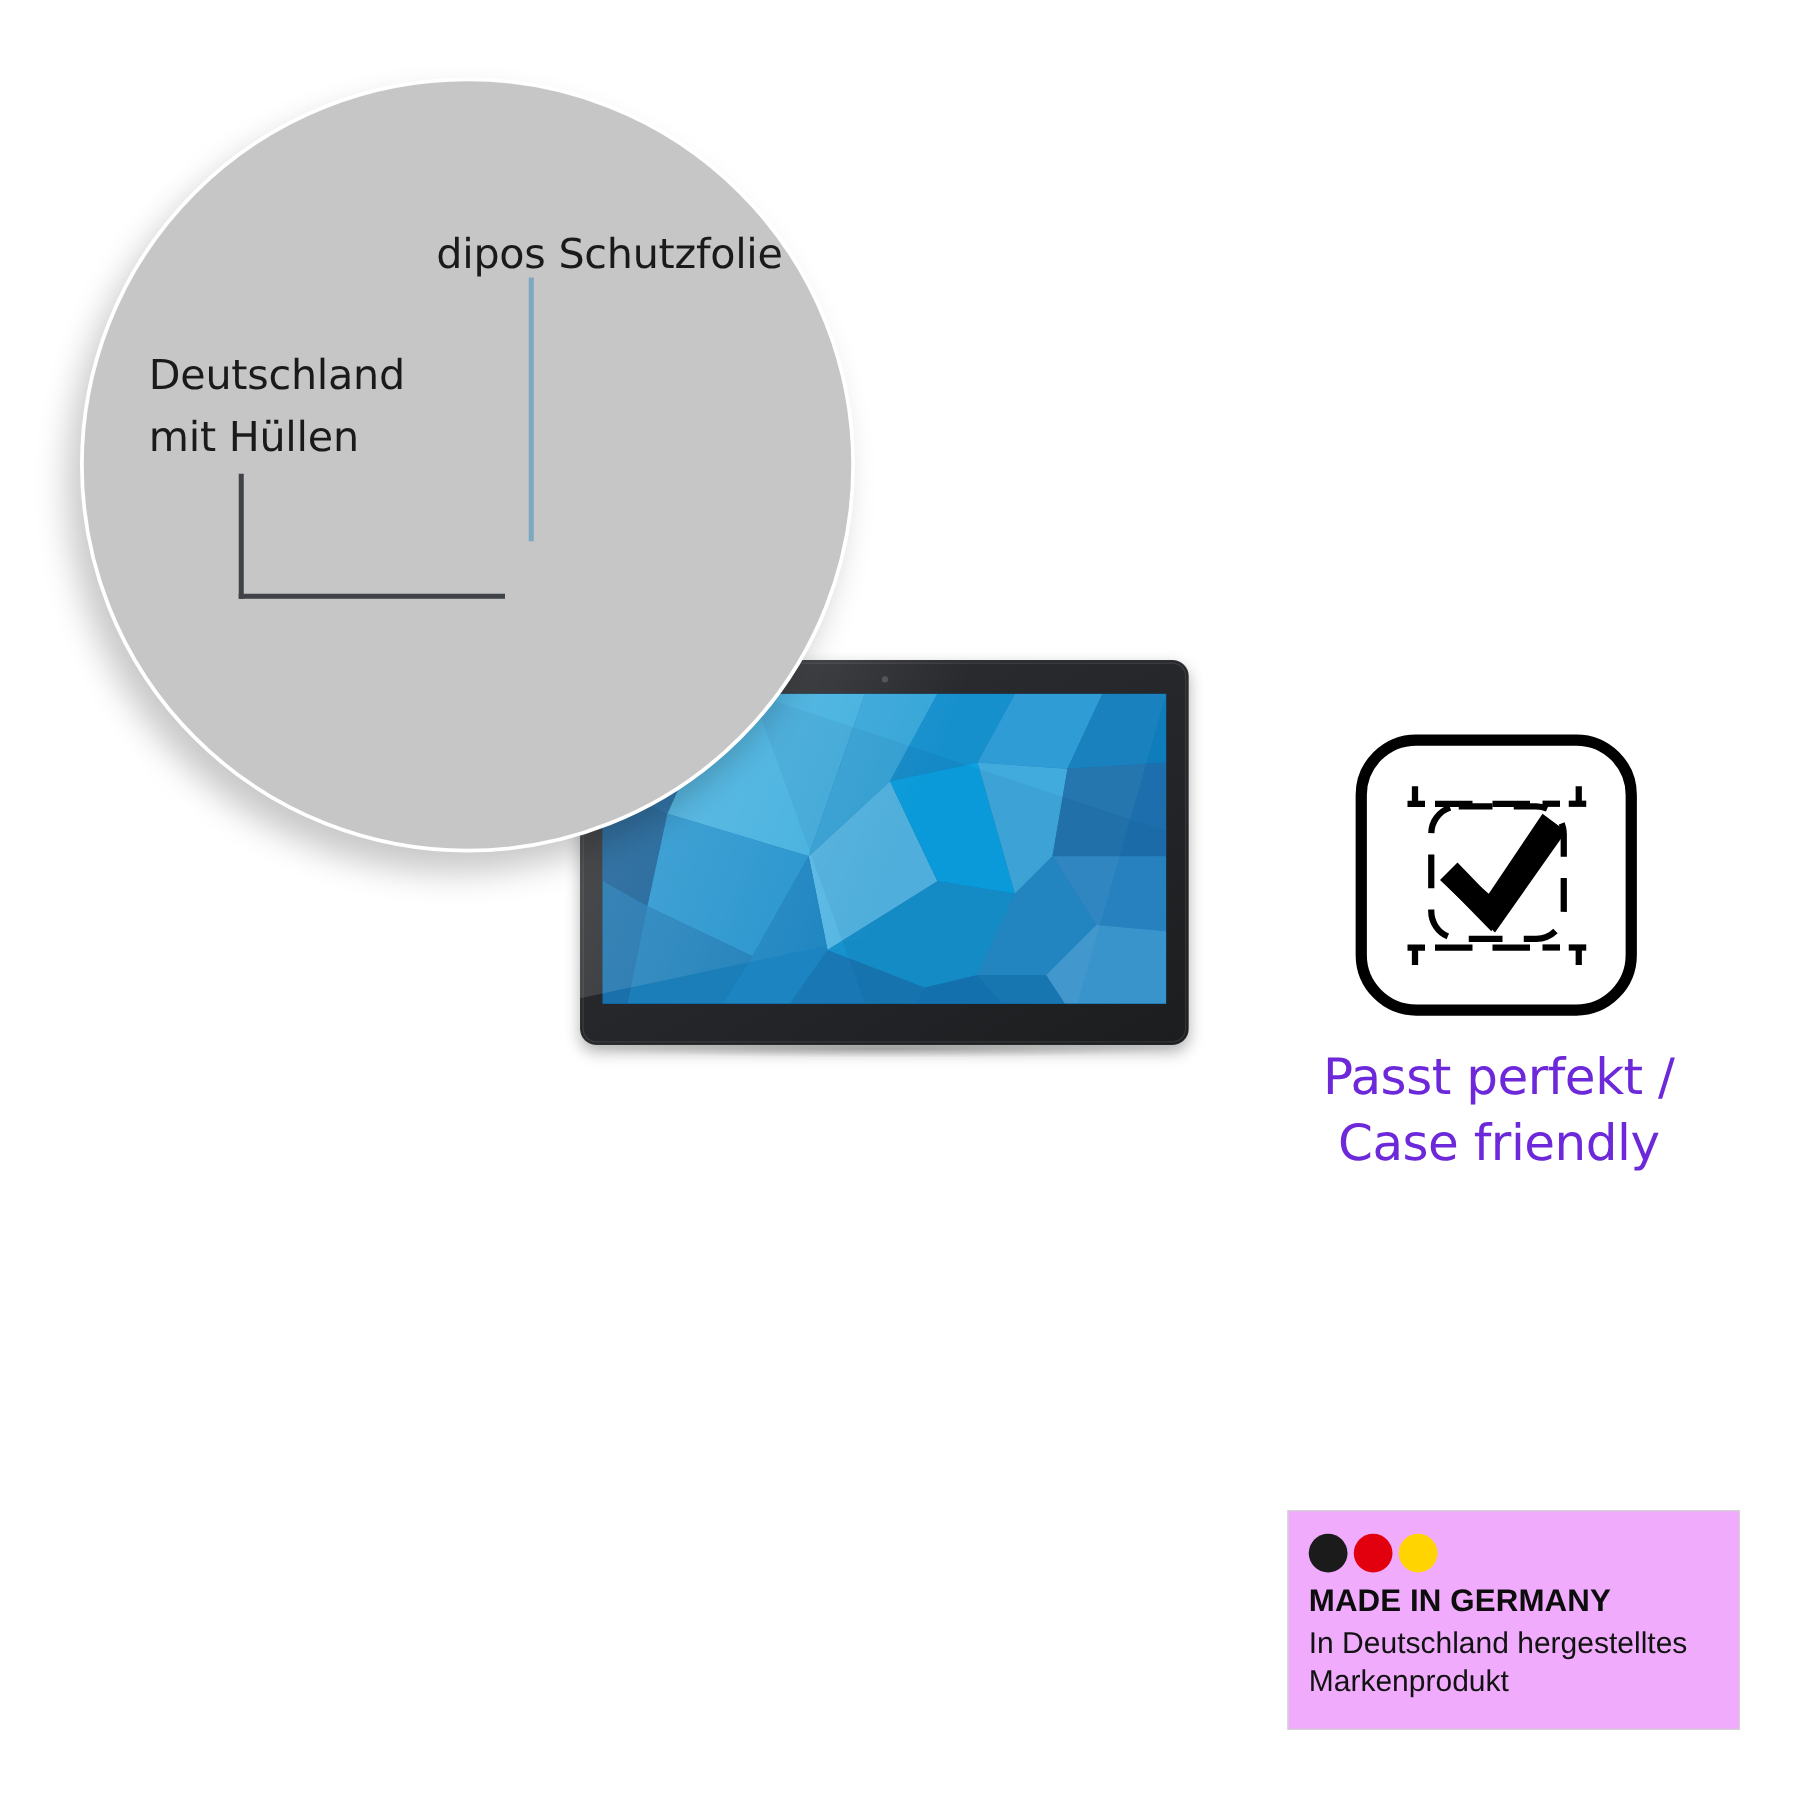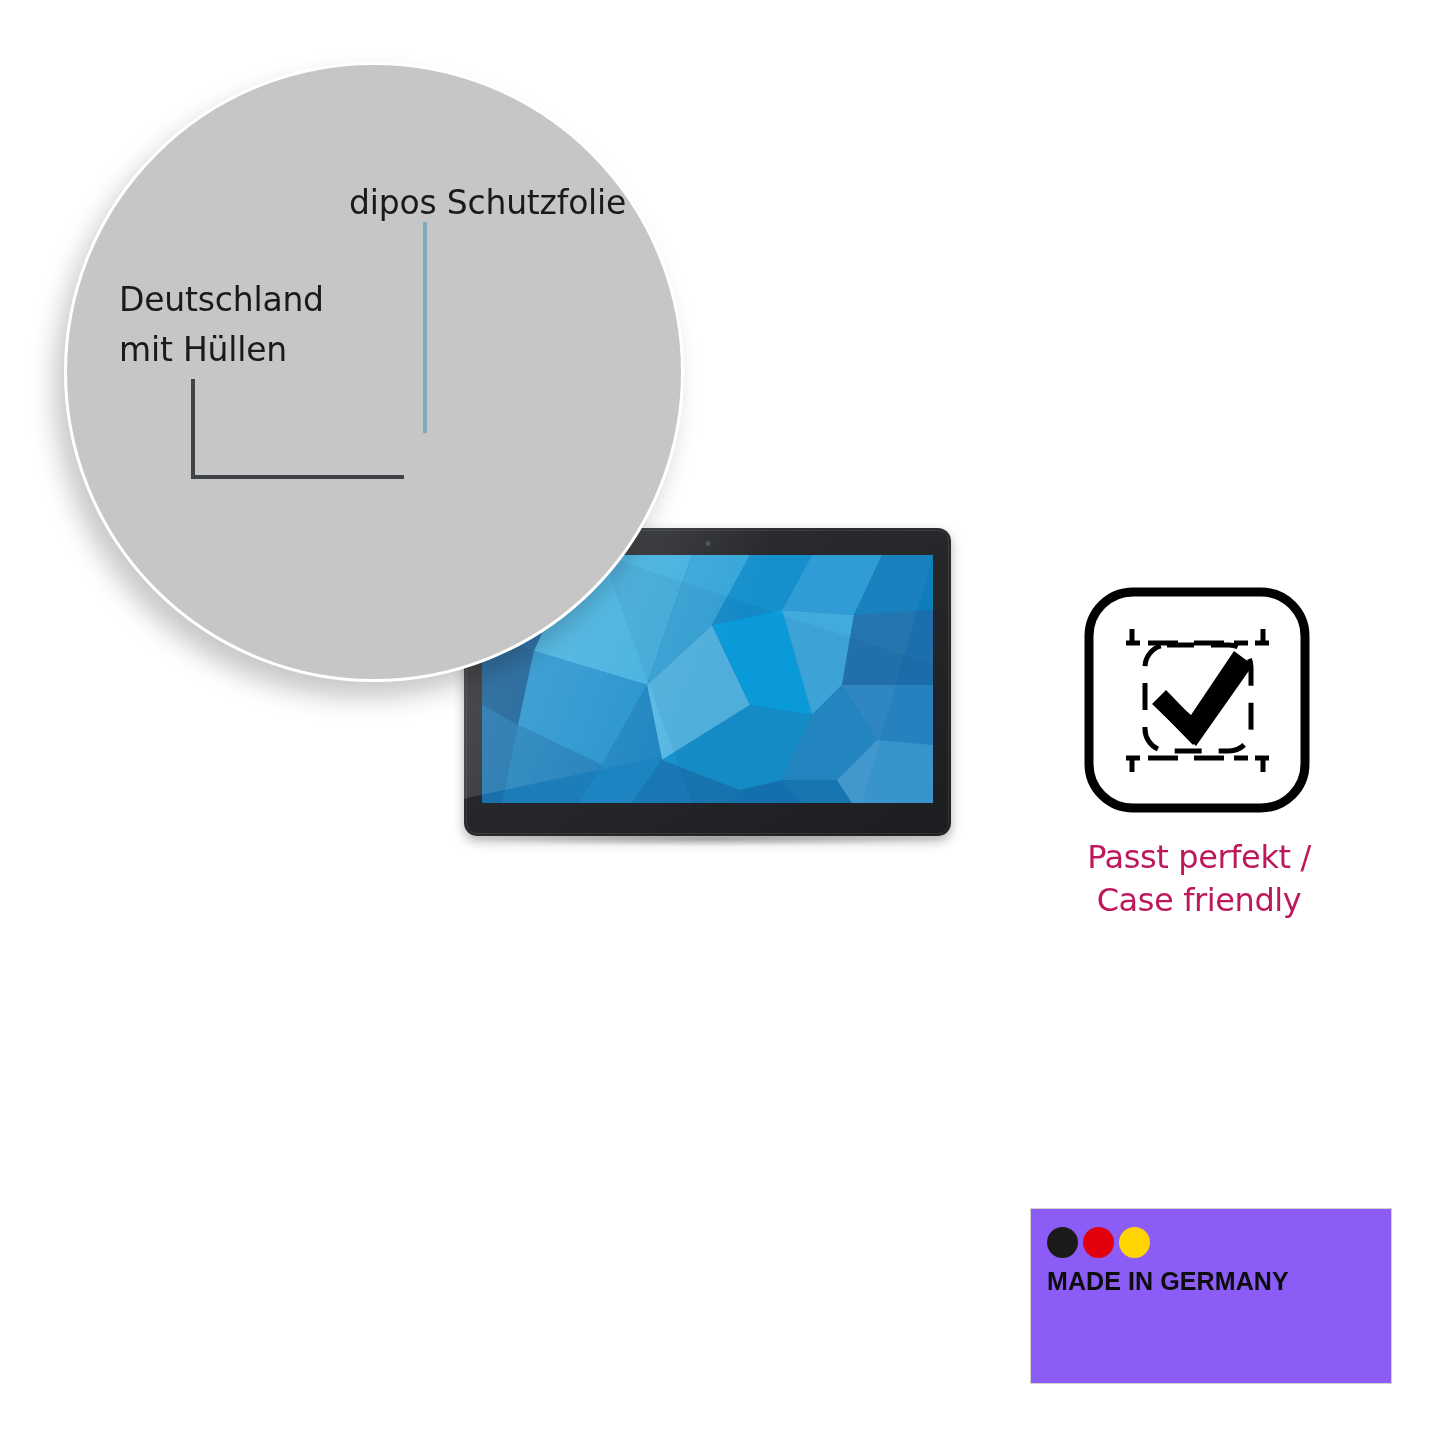--- a/index.html
+++ b/index.html
@@ -147,37 +147,37 @@
     width: 230px;
     height: 230px;
     z-index: 3;
   }
   .case-caption {
     position: absolute;
     left: 1014px;
     top: 836px;
     width: 370px;
     text-align: center;
-    color: #be185d;
+    color: #6d28d9;
     font-family: "DejaVu Sans", sans-serif;
-    font-size: 32px;
+    font-size: 40px;
     line-height: 1.33;
     letter-spacing: -0.4px;
     white-space: pre-line;
     z-index: 3;
   }
 
   
   .germany-box {
     position: absolute;
     left: 1030px;
     top: 1208px;
     width: 362px;
     height: 176px;
-    background: #8b5cf6;
+    background: #f0abfc;
     border: 1px solid #d2d2d2;
     box-sizing: border-box;
     z-index: 3;
   }
   .germany-dots {
     position: absolute;
     left: 16px;
     top: 18px;
     display: flex;
     gap: 5px;
@@ -303,13 +303,15 @@
 <div class="case-caption">Passt perfekt /
 Case friendly</div>
 
 <div class="germany-box">
   <div class="germany-dots">
     <span style="background:#1b1b1b"></span>
     <span style="background:#e2000f"></span>
     <span style="background:#ffd400"></span>
   </div>
   <div class="germany-title">MADE IN GERMANY</div>
+  <div class="germany-sub">In Deutschland hergestelltes
+Markenprodukt</div>
 </div>
 
 </body></html>

